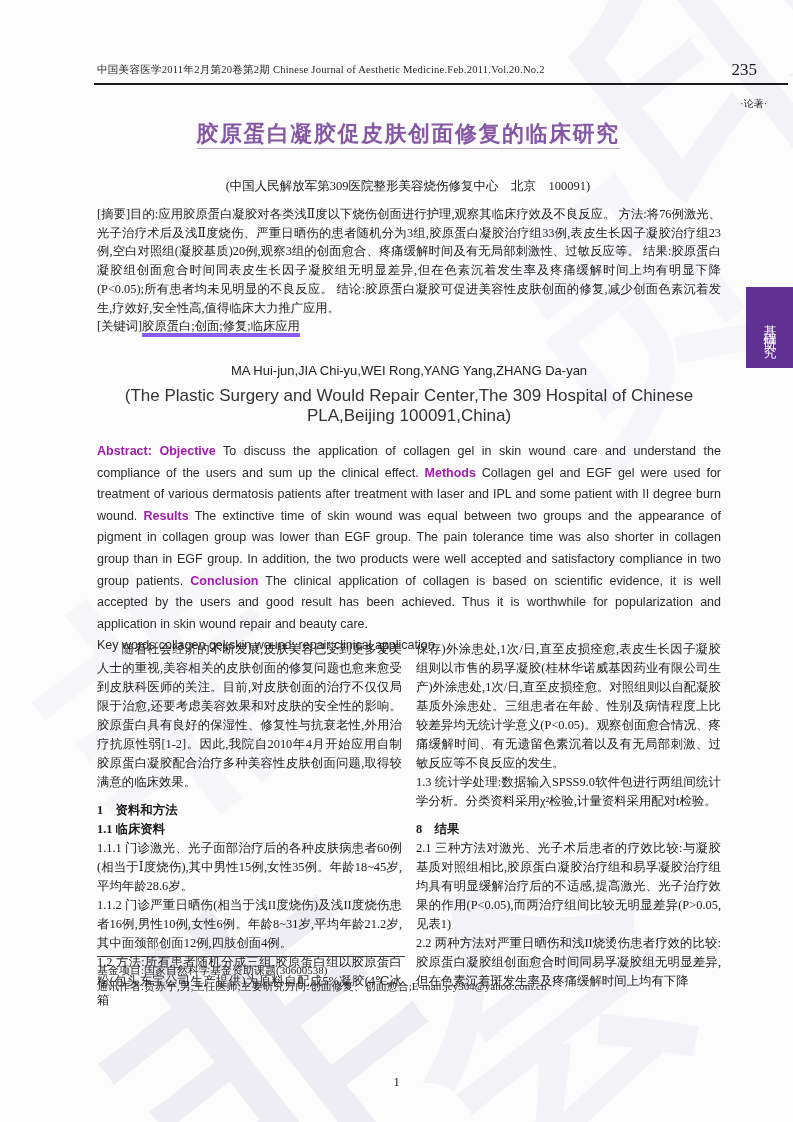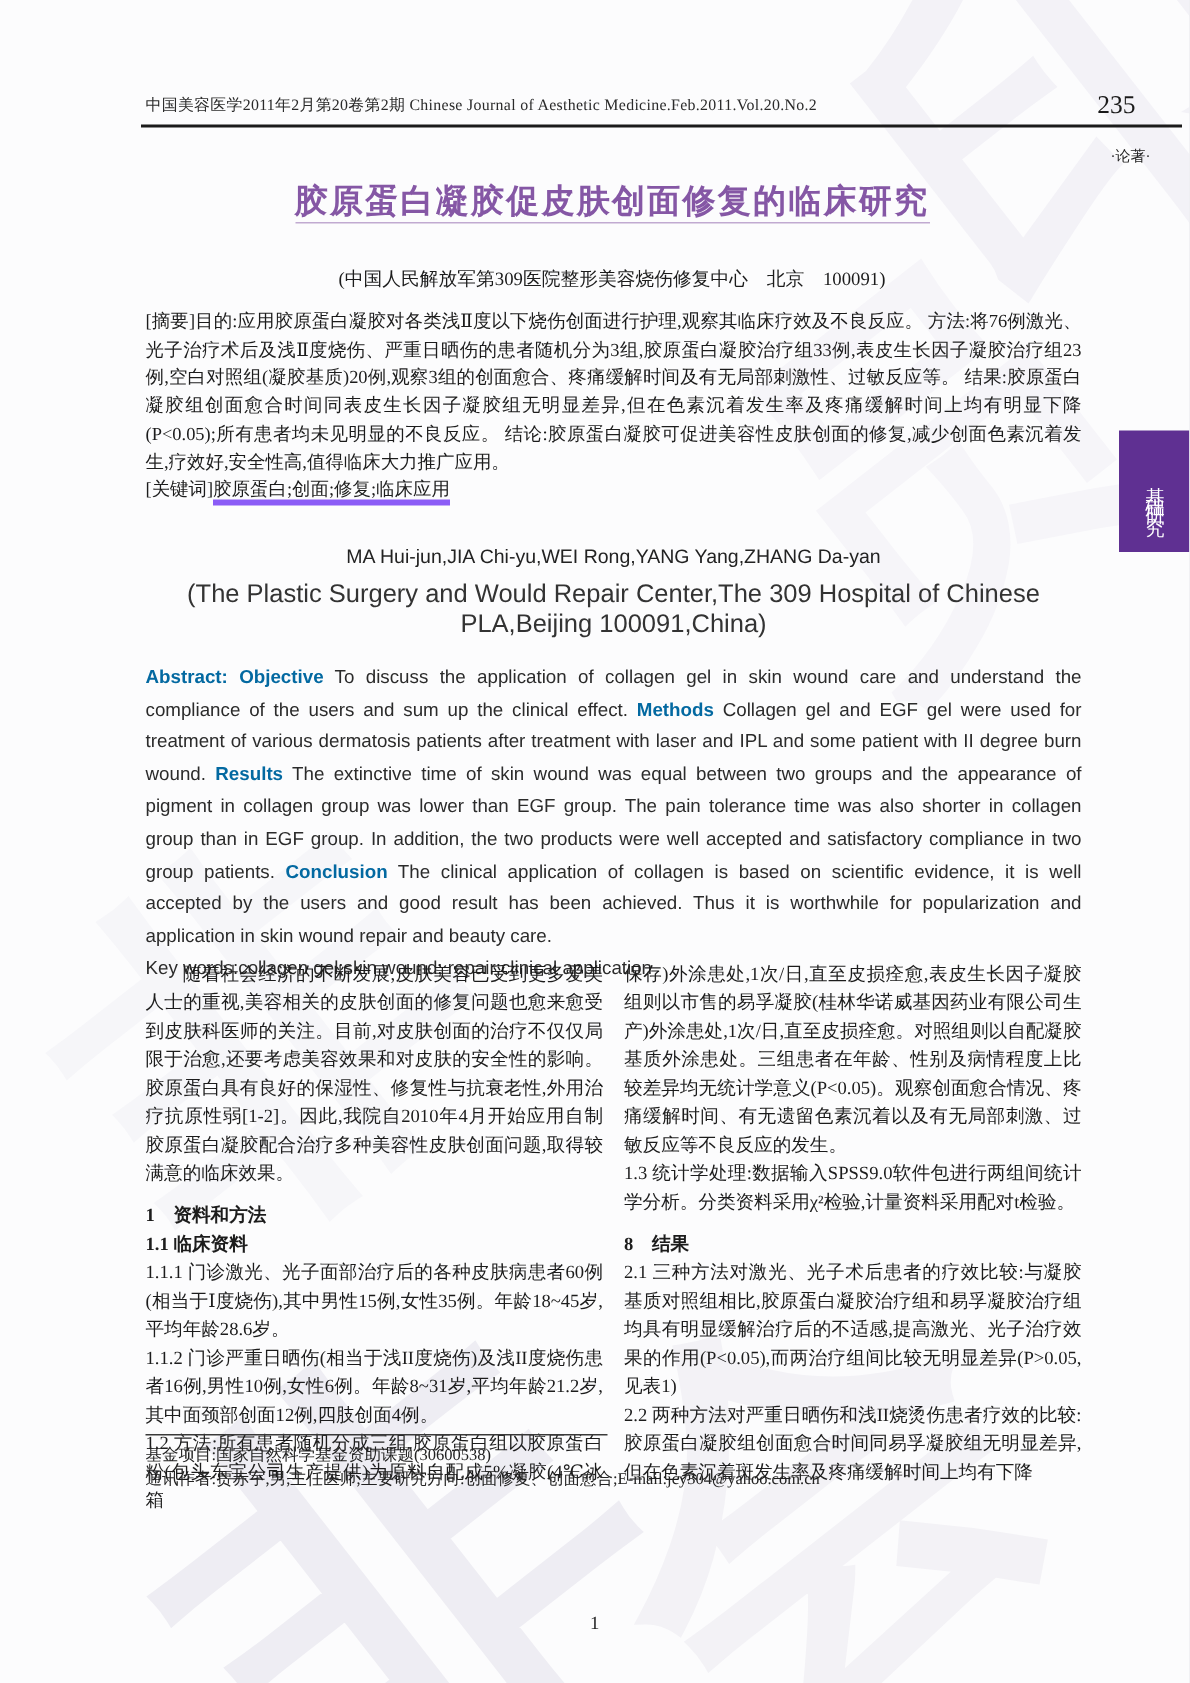--- a/index.html
+++ b/index.html
@@ -39,21 +39,21 @@
   .kw-val{border-bottom:4px solid #8b5cf6;}
   .clc-seg{margin-right:14px;}
   
   .en-sans{font-family:"Liberation Sans","DejaVu Sans",sans-serif;}
   .en-block{position:absolute;top:363px;left:97px;width:624px;}
   .en-title{text-align:center;font-size:15.5px;font-weight:bold;color:var(--en-title-purple,#8d2bab);
             letter-spacing:.2px;margin:0 0 17px 0;}
   .en-authors{text-align:center;font-size:13px;color:#222;margin:0 0 8px 0;}
   .en-affil{text-align:center;font-size:17px;color:#333;margin:0 0 15px 0;}
   .en-abstract{font-size:12.5px;line-height:21.6px;text-align:justify;color:#2b2b2b;margin:0;}
-  .en-abstract .b{font-weight:bold;color:#0369a1;}
+  .en-abstract .b{font-weight:bold;color:#a21caf;}
   .en-keywords{font-size:12.5px;line-height:21.6px;color:#2b2b2b;margin:0;}
   
   .body-cols{position:absolute;top:640px;left:97px;width:624px;display:flex;gap:14px;
              font-size:12.4px;line-height:19px;text-align:justify;text-justify:inter-character;}
   .col{width:305px;}
   .col p{margin:0;}
   .col .indent{text-indent:2em;}
   .col .sec-head{font-weight:bold;margin-top:9px;}
   .col .sub-head{font-weight:bold;}
   

